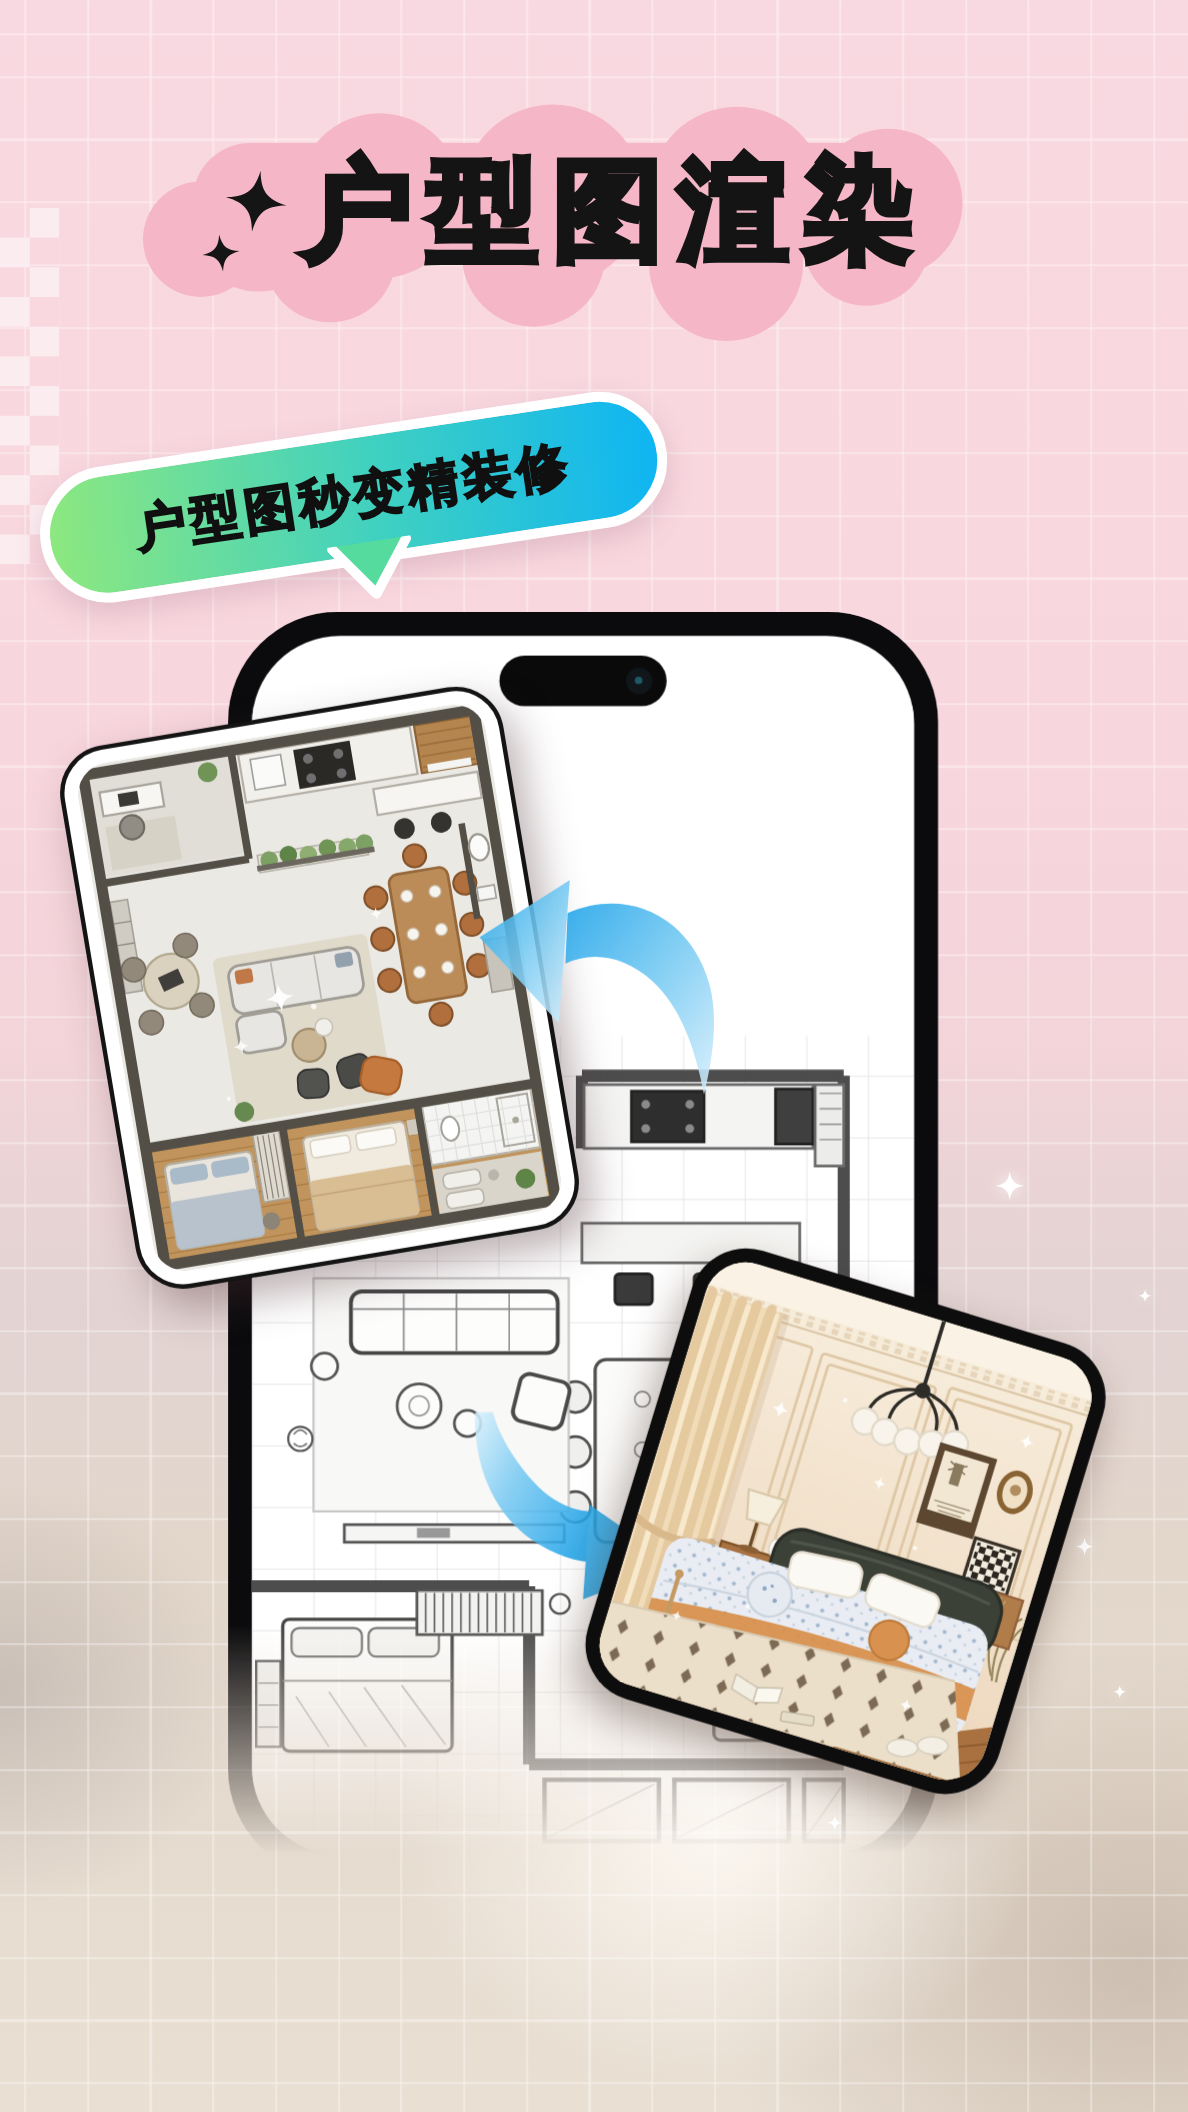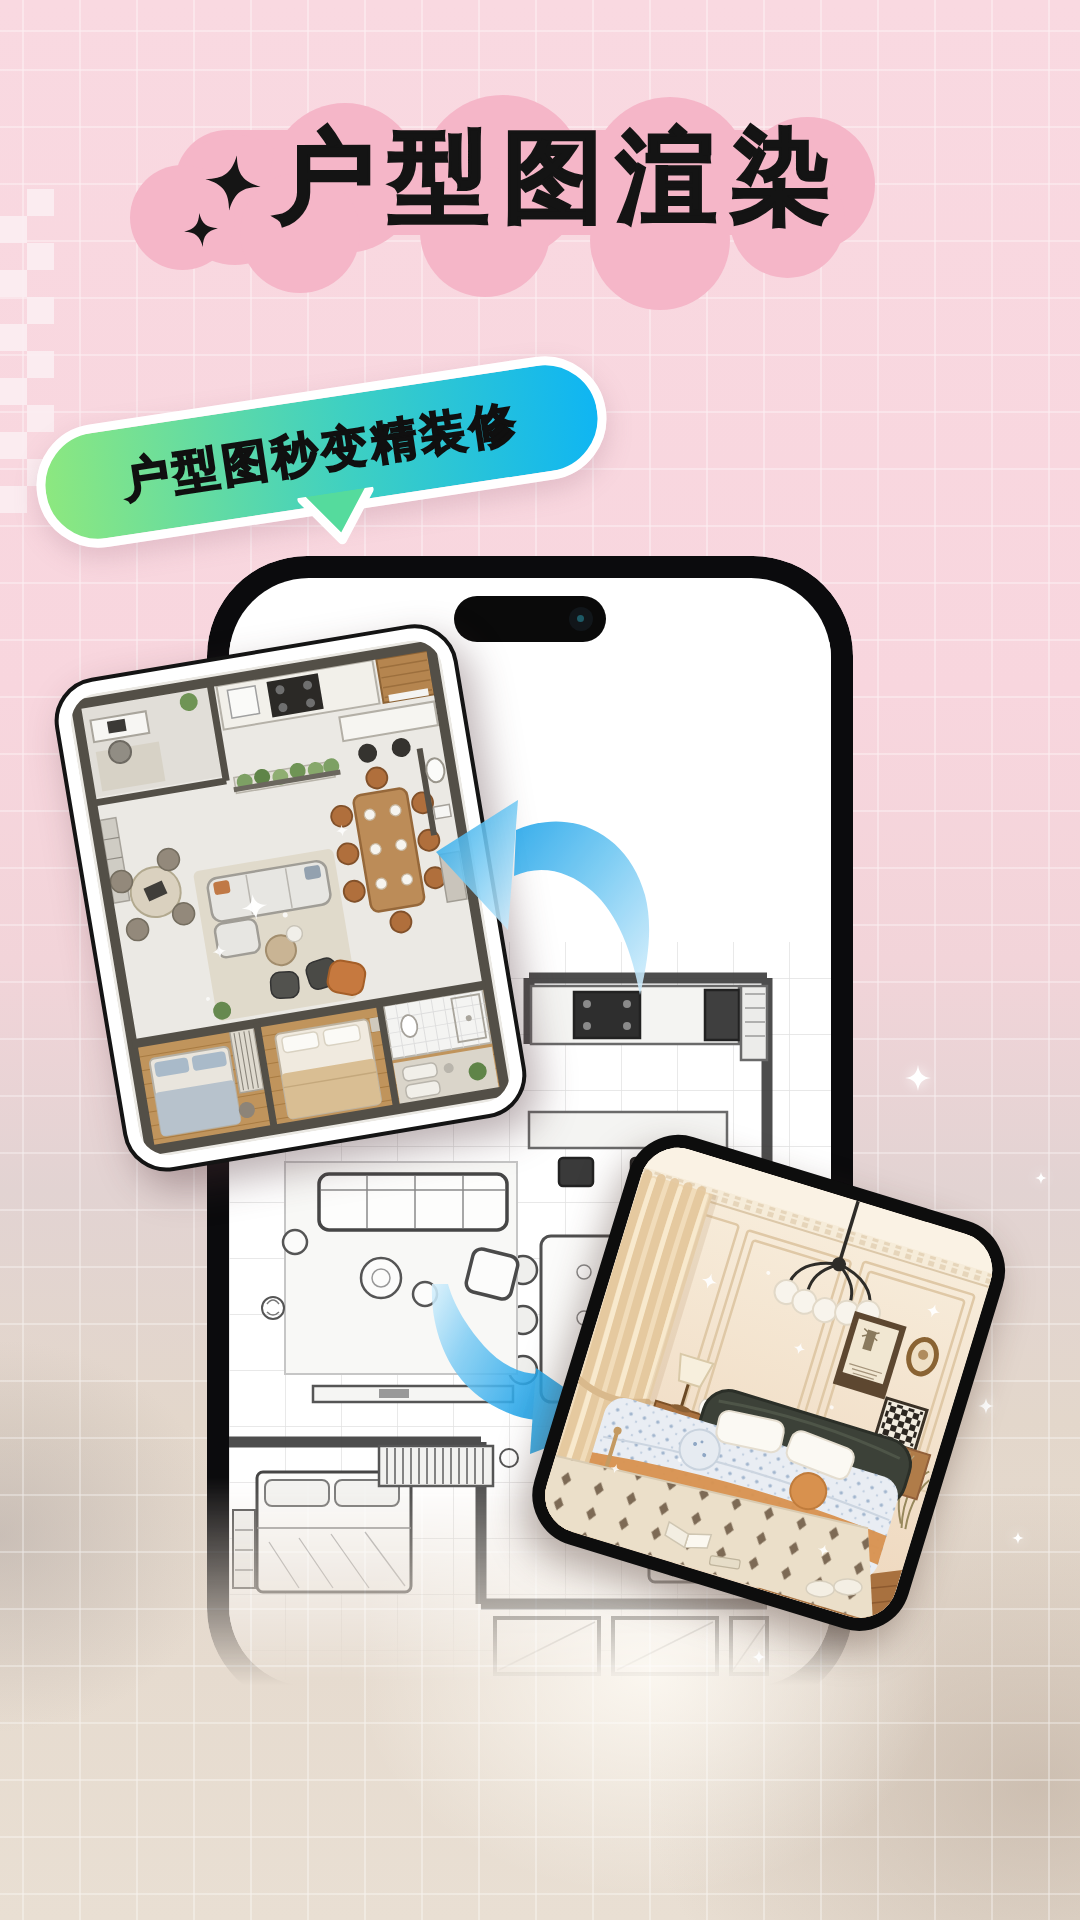--- a/index.html
+++ b/index.html
@@ -15,22 +15,22 @@
       repeating-linear-gradient(0deg, rgba(255,255,255,.55) 0 2px, transparent 2px 57px),
       repeating-linear-gradient(90deg, rgba(255,255,255,.55) 0 2px, transparent 2px 57px);
       background-position:22px 32px;opacity:.6;}
   .checker{left:0;top:189px;width:54px;height:324px;opacity:.9;
       background-image:conic-gradient(#fbeef2 25%, transparent 0 50%, #fbeef2 0 75%, transparent 0);
       background-size:54px 54px;}
   
   .blob{left:120px;top:95px;width:800px;height:175px;}
   .blob i{position:absolute;background:#f5b6c8;border-radius:50%;display:block;}
   .blob .pill{border-radius:60px;}
-  .title{left:140px;top:98px;width:840px;height:160px;display:flex;align-items:center;justify-content:center;
-      font-size:100px;font-weight:400;letter-spacing:14px;color:#141414;
+  .title{left:140px;top:112px;width:840px;height:160px;display:flex;align-items:center;justify-content:center;
+      font-size:100px;font-weight:700;letter-spacing:14px;color:#141414;
       -webkit-text-stroke:6px #141414;paint-order:stroke fill;}
   .spark{position:absolute;}
   .glow{filter:drop-shadow(0 0 7px rgba(255,255,255,.95));}
   
   .bubble{left:34px;top:390px;width:575px;height:124px;transform:rotate(-8.6deg);}
   .bubble .pillb{position:absolute;inset:0;border-radius:62px;border:9px solid #fff;
       background:linear-gradient(92deg,#8de87f 0%,#3ed0c2 55%,#0fb5f3 100%);
       box-shadow:0 10px 24px rgba(160,110,130,.25);}
   .bubble .txt{position:absolute;inset:9px;display:flex;align-items:center;justify-content:center;
       font-size:46px;font-weight:900;color:#101010;letter-spacing:4px;-webkit-text-stroke:2px #101010;paint-order:stroke fill;}

